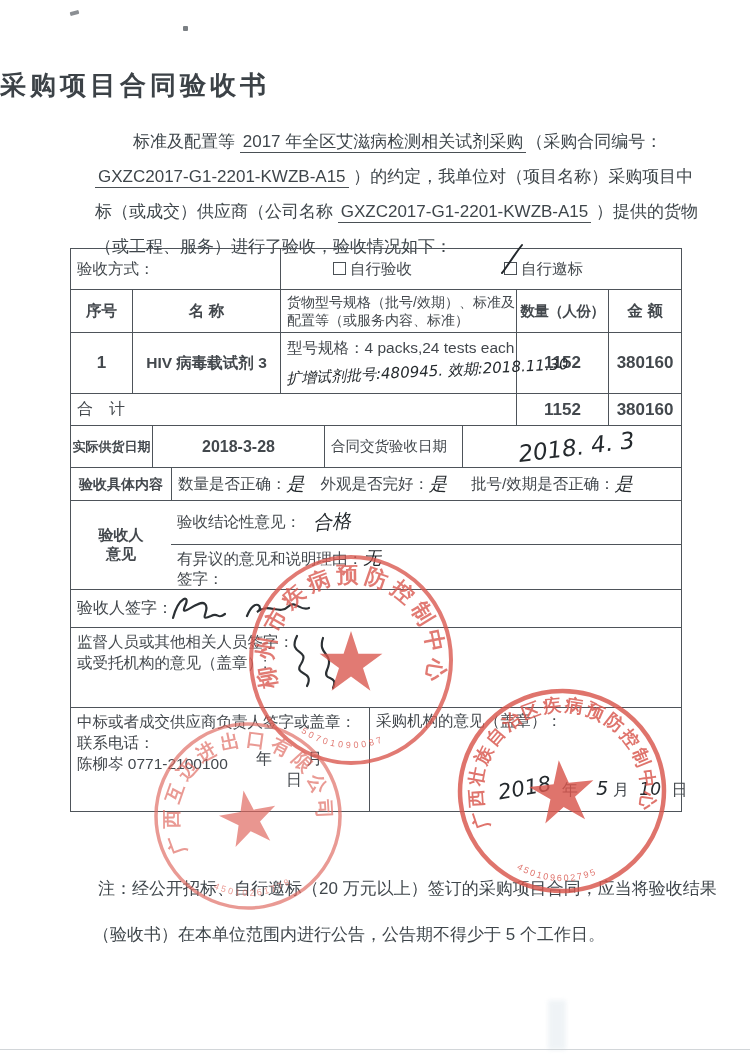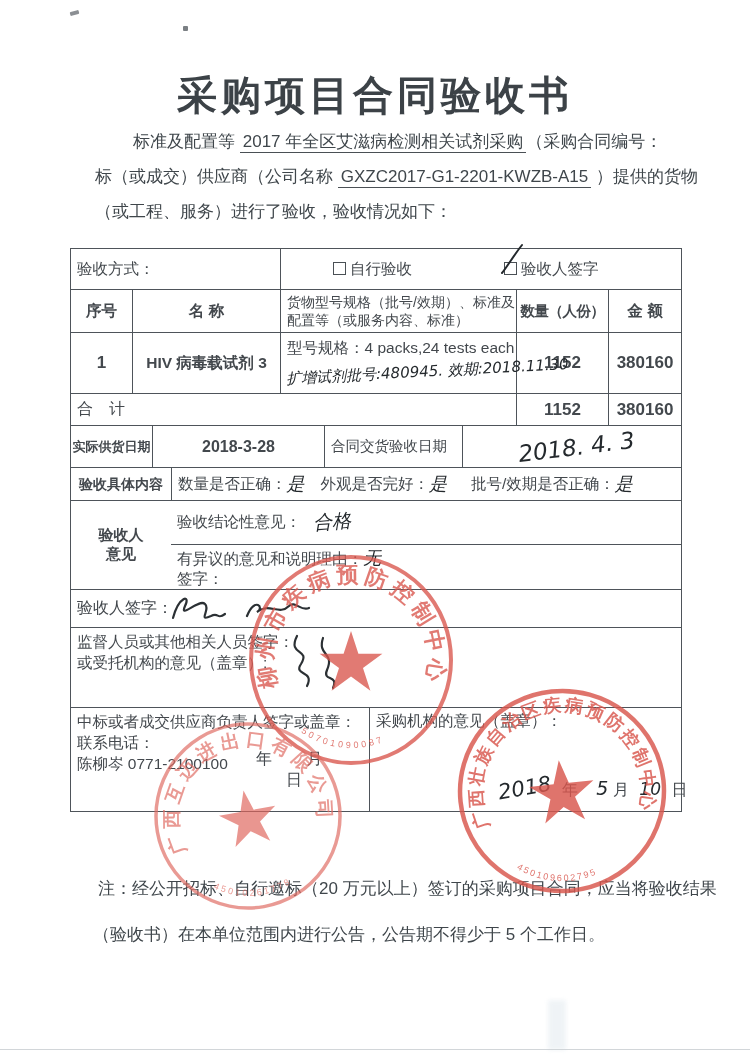--- a/index.html
+++ b/index.html
@@ -1,19 +1,19 @@
 <!DOCTYPE html>
 <html><head>
 <meta charset="utf-8">
 <style>
   html,body{margin:0;padding:0;background:#ffffff;}
   .page{position:relative;width:750px;height:1061px;background:#ffffff;overflow:hidden;
         font-family:"Liberation Sans","DejaVu Sans",sans-serif;color:#3f4549;}
   .abs{position:absolute;}
-  .title{left:0;top:68px;width:750px;text-align:center;font-size:40px;font-weight:600;
+  .title{left:0;top:68px;width:750px;font-size:26px;font-weight:600;
          letter-spacing:4px;color:#3c4247;}
   .intro{left:95px;top:124px;width:600px;font-size:17px;color:#3f464b;}
   .intro .iline{white-space:nowrap;height:35px;line-height:35px;}
   .intro .indent{text-indent:38px;}
   .u{border-bottom:1.6px solid #4a5055;padding:0 3px 1px 3px;}
   
   .vtable{left:70px;top:248px;width:612px;border:1.6px solid #4e545a;box-sizing:border-box;
           font-size:15.5px;color:#43484d;}
   .trow{display:flex;box-sizing:border-box;border-top:1.6px solid #4e545a;}
   .trow:first-child{border-top:none;}
@@ -43,32 +43,33 @@
 
   <div class="abs speck" style="left:70px;top:11px;width:9px;height:4px;transform:rotate(-15deg);opacity:.7"></div>
   <div class="abs speck" style="left:183px;top:26px;width:5px;height:5px;opacity:.8"></div>
   <div class="abs smudge"></div>
   <div class="abs scanline"></div>
 
   <div class="abs title">采购项目合同验收书</div>
 
   <div class="abs intro">
     <div class="iline indent"><span>标准及配置等 </span><span class="u">2017 年全区艾滋病检测相关试剂采购</span><span>（采购合同编号：</span></div>
+    <div class="iline"><span class="u">GXZC2017-G1-2201-KWZB-A15</span><span> ）的约定，我单位对（项目名称）采购项目中</span></div>
     <div class="iline"><span>标（或成交）供应商（公司名称 </span><span class="u">GXZC2017-G1-2201-KWZB-A15</span><span> ）提供的货物</span></div>
     <div class="iline">（或工程、服务）进行了验收，验收情况如下：</div>
   </div>
 
   <div class="abs vtable">
 
     <div class="trow" style="height:40px">
       <div class="tcell pl" style="width:209px">验收方式：</div>
       <div class="tcell" style="flex:1">
         <span style="margin-left:52px"><span class="box"></span><span>自行验收</span></span>
         <span style="margin-left:92px;position:relative">
-          <span class="box"></span><span>验收人签字</span>
+          <span class="box"></span><span>自行邀标</span>
           <svg class="abs" style="left:-6px;top:-16px" width="30" height="34" viewBox="0 0 30 34">
             <path d="M4,30 C9,24 16,12 24,2" stroke="#24292d" stroke-width="2" fill="none" stroke-linecap="round"></path>
           </svg>
         </span>
       </div>
     </div>
 
     <div class="trow" style="height:43px">
       <div class="tcell cmid" style="width:61px">序号</div>
       <div class="tcell cmid" style="width:148px">名 称</div>

